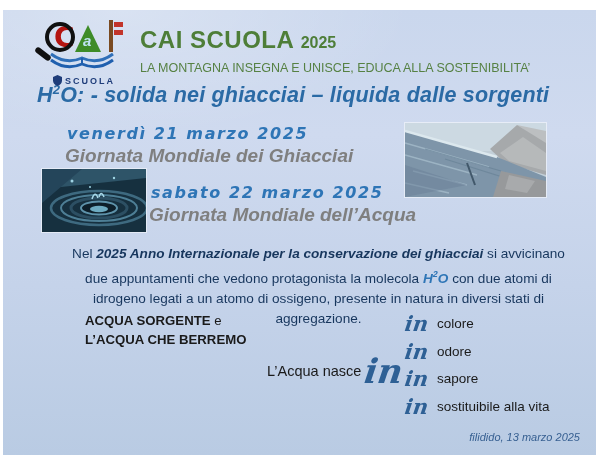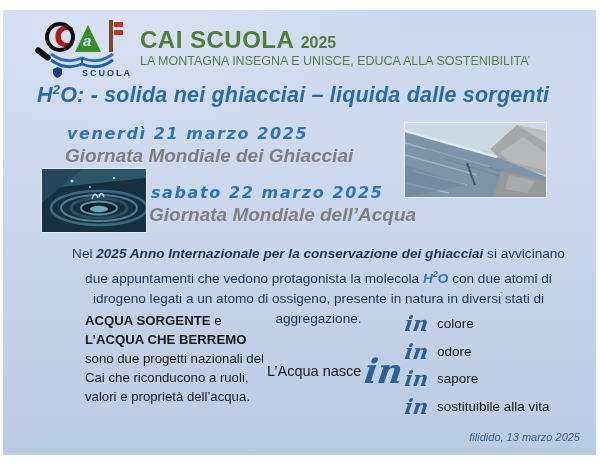--- a/index.html
+++ b/index.html
@@ -22,29 +22,29 @@
   .logo-a { position:absolute; left:34px; top:7px; width:0; height:0; z-index:1;
           border-left:13px solid transparent; border-right:13px solid transparent;
           border-bottom:27px solid #3e8c28; }
   .logo-a-inner { position:absolute; left:42px; top:14px; z-index:2; font-size:15px;
           font-style:italic; font-weight:bold; color:#bfe3f2; }
   .logo-i { position:absolute; left:68px; top:2px; width:4px; height:32px;
           background:#7a4a21; z-index:1; }
   .flag { position:absolute; width:9px; height:5px; background:#c2342a; z-index:1; }
   .flag.f1 { left:73px; top:4px; } .flag.f2 { left:73px; top:12px; }
   .logo-book { position:absolute; left:8px; top:34px; z-index:2; }
-  .logo-scuola { position:absolute; left:12px; top:49px; display:flex; align-items:center;
-          gap:20px; z-index:2; }
+  .logo-scuola { position:absolute; left:12px; top:57px; display:flex; align-items:center;
+          gap:3px; z-index:2; }
   .logo-scuola span { font-size:9px; font-weight:bold; color:#1f3d7a; letter-spacing:2px; }
 
   
   .hdr { position:absolute; left:137px; top:16px; }
   .hdr-title { font-size:24px; font-weight:bold; color:#4e7e38; letter-spacing:.5px; }
   .hdr-title .year { font-size:16px; letter-spacing:0; }
-  .hdr-sub { font-size:12.5px; color:#568143; }
+  .hdr-sub { margin-top:7px; font-size:12.5px; color:#568143; }
 
   
   .main-title { position:absolute; left:34px; top:72px; font-size:21.5px; font-weight:bold;
           font-style:italic; color:#2a6aa5; letter-spacing:.2px; }
   .main-title sup { font-size:13px; }
 
   
   .event-date { position:absolute; font-size:16px; font-weight:bold; font-style:italic;
           color:#2e75b6; letter-spacing:1.6px; font-family:"DejaVu Sans",sans-serif; }
   .event-name { position:absolute; font-size:19px; font-weight:bold; font-style:italic;
@@ -168,21 +168,20 @@
       </svg>
     </div>
 
     <div class="para">
       <span>Nel </span><span class="bseg">2025 Anno Internazionale per la conservazione dei ghiacciai</span><span> si avvicinano due appuntamenti che vedono protagonista la molecola </span><span class="h2o"><span>H</span><sup>2</sup><span>O</span></span><span> con due atomi di idrogeno legati a un atomo di ossigeno, presente in natura in diversi stati di aggregazione.</span>
     </div>
 
     <div class="projects">
       <span class="bold">ACQUA SORGENTE</span><span> e</span><br>
       <span class="bold">L’ACQUA CHE BERREMO</span><br>
-      <span>sono due progetti nazionali del Cai che riconducono a ruoli, valori e proprietà dell’acqua.</span>
     </div>
 
     <div class="nasce">
       <span class="nasce-label">L’Acqua nasce</span>
       <span class="script-in">in</span>
     </div>
 
     <div class="in-list">
       <div class="in-row">
         <span class="script-in">in</span>

